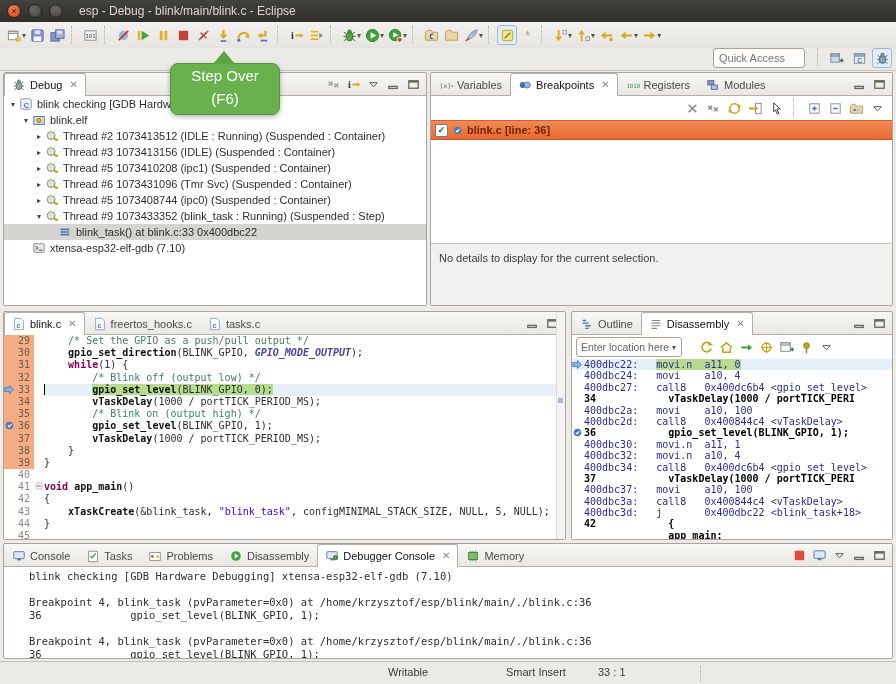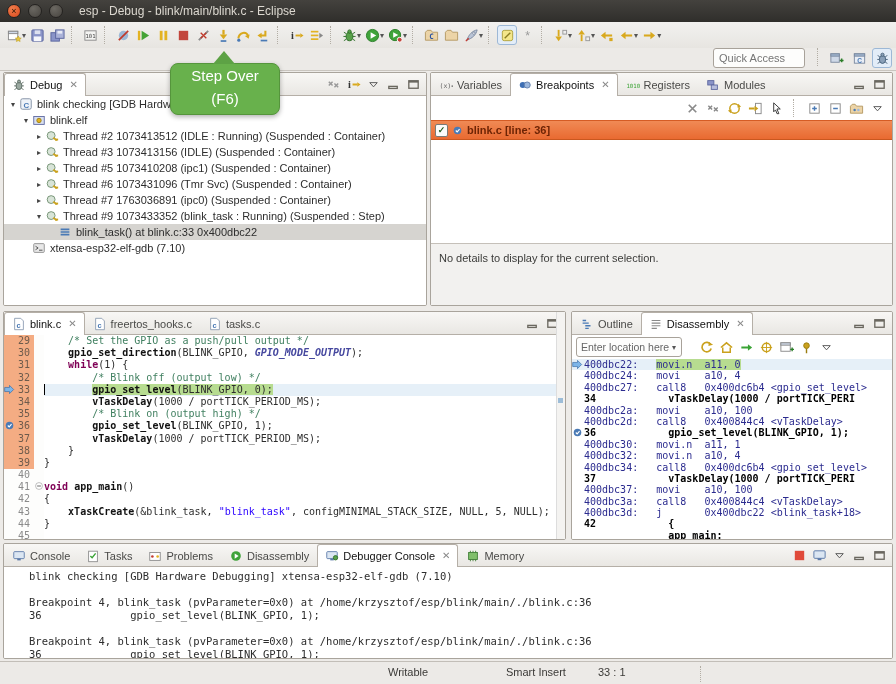--- a/index.html
+++ b/index.html
@@ -522,21 +522,21 @@
         </div>
         <div class="trow" style="padding-left:30px">
           <span class="texp">▸</span>
           <span class="icon">
             <svg width="14" height="14" viewBox="0 0 16 16">
               <circle cx="7" cy="7.5" r="4.5" fill="#d8e4d8" stroke="#6a8a6a"></circle>
               <path d="M9.5 10l4 3" stroke="#caa11d" stroke-width="2"></path>
               <rect x="11.5" y="11" width="3.5" height="2.2" fill="#caa11d"></rect>
             </svg>
           </span>
-          <span>Thread #7 1763036891 (ipc0) (Suspended : Container)</span>
+          <span>Thread #5 1073408744 (ipc0) (Suspended : Container)</span>
         </div>
         <div class="trow" style="padding-left:30px">
           <span class="texp">▾</span>
           <span class="icon">
             <svg width="14" height="14" viewBox="0 0 16 16">
               <circle cx="7" cy="7.5" r="4.5" fill="#d8e4d8" stroke="#6a8a6a"></circle>
               <path d="M9.5 10l4 3" stroke="#caa11d" stroke-width="2"></path>
               <rect x="11.5" y="11" width="3.5" height="2.2" fill="#caa11d"></rect>
             </svg>
           </span>

